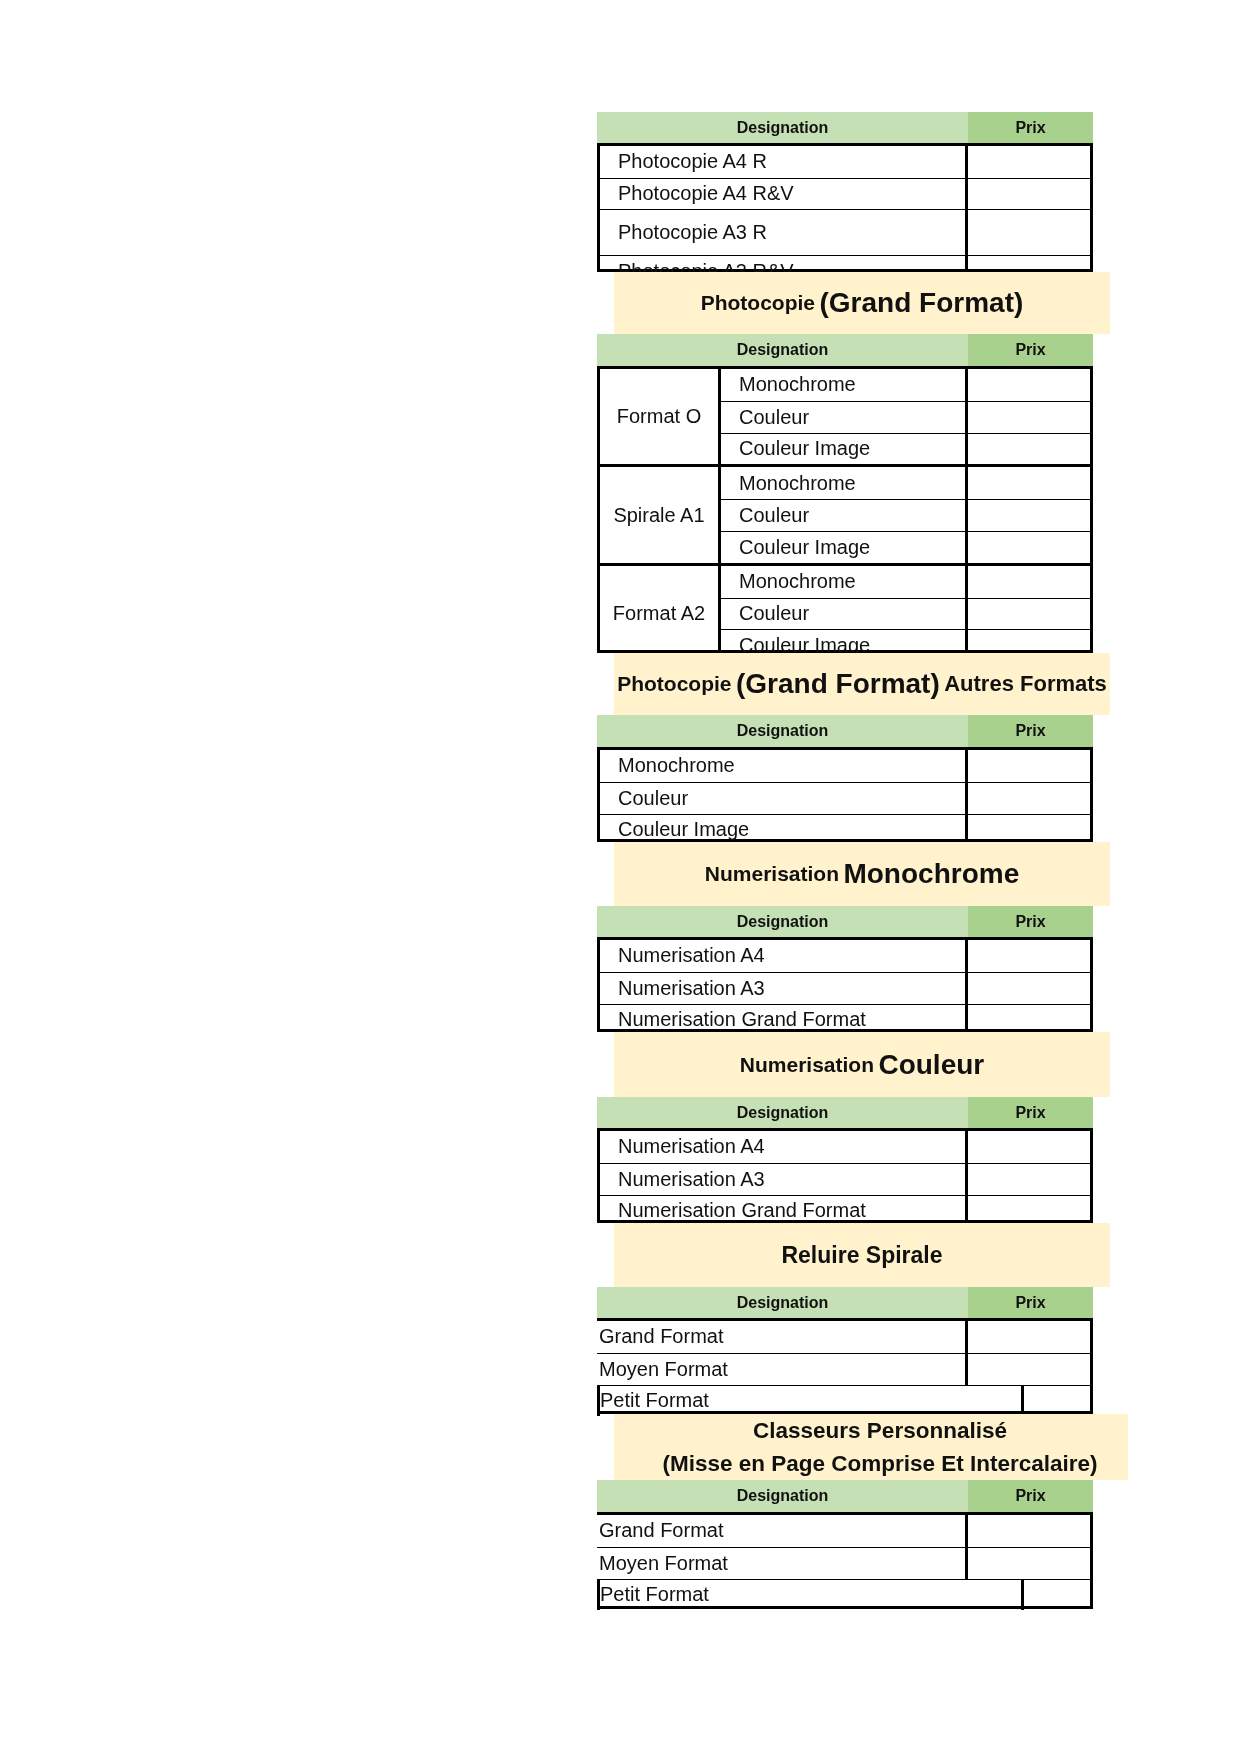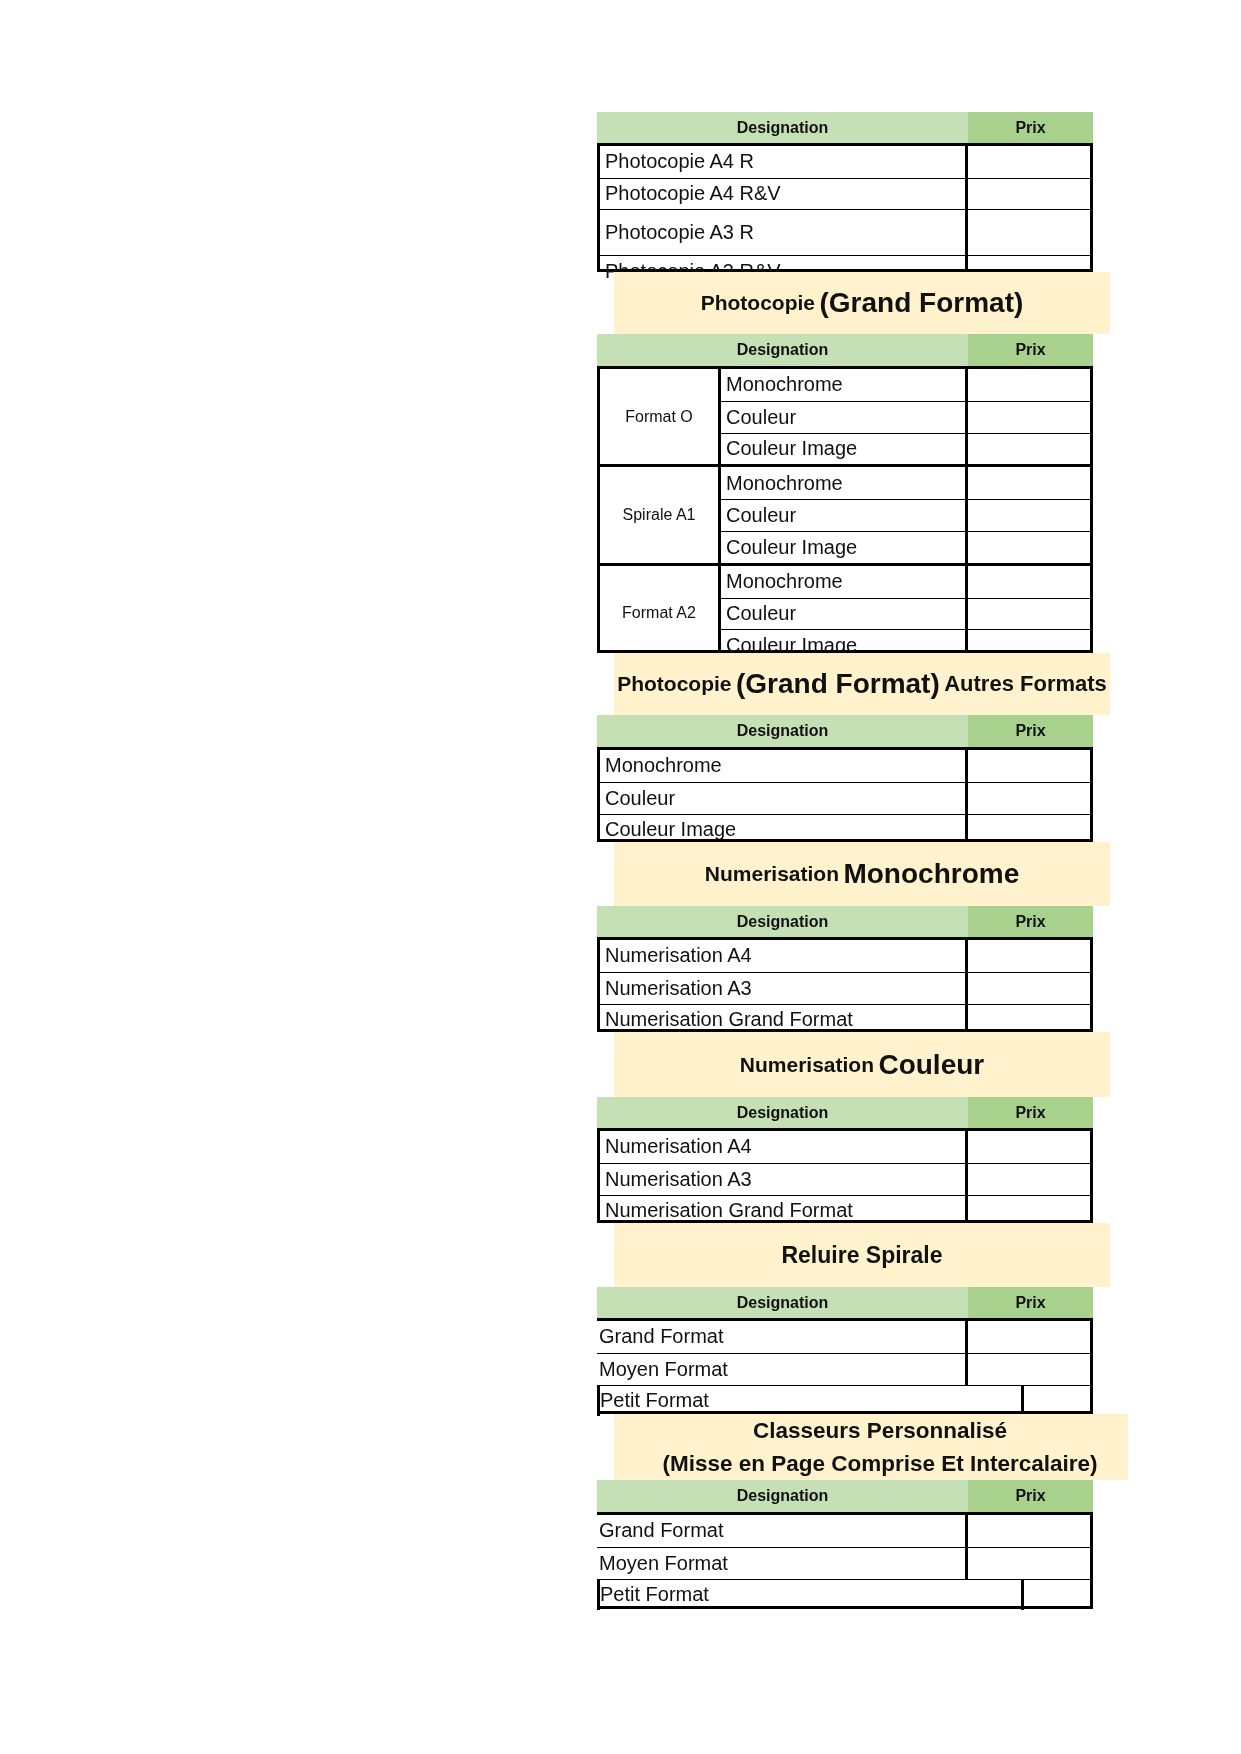--- a/index.html
+++ b/index.html
@@ -15,26 +15,26 @@
   }
   .band .sm { font-size: 21px; }
   .band .lg { font-size: 28px; }
   .band.two-line { flex-direction: column; line-height: 33px; font-size: 22.5px; padding-left: 18px; }
   .hdr { position: absolute; left: 0; width: 496px; height: 32px; display: flex; font-weight: bold; font-size: 16px; }
   .hdr .hd { background: #C5E0B4; width: 371px; display: flex; align-items: center; justify-content: center; }
   .hdr .hp { background: #A9D18E; width: 125px; display: flex; align-items: center; justify-content: center; }
   .tbl { position: absolute; left: 0; width: 496px; box-sizing: border-box; border: 3px solid #000; border-top-width: 3px; }
   .row { display: flex; height: 31.8px; box-sizing: border-box; border-top: 1.5px solid #000; font-size: 20px; }
   .row:first-child { border-top: none; }
-  .row .d { width: 368px; box-sizing: border-box; border-right: 3px solid #000; padding-left: 5px; display: flex; align-items: center; white-space: nowrap; overflow: hidden; }
+  .row .d { width: 368px; box-sizing: border-box; border-right: 3px solid #000; padding-left: 18px; display: flex; align-items: center; white-space: nowrap; overflow: hidden; }
   .row .p { flex: 1; }
   
   .grp { display: flex; border-top: 3px solid #000; }
   .grp:first-child { border-top: none; }
-  .grp .gl { width: 121px; box-sizing: border-box; border-right: 3px solid #000; display: flex; align-items: center; justify-content: center; font-size: 16px; }
+  .grp .gl { width: 121px; box-sizing: border-box; border-right: 3px solid #000; display: flex; align-items: center; justify-content: center; font-size: 20px; }
   .grp .gr { flex: 1; }
   .grp .row .d { width: 247px; }
   
   .tbl.openleft { border-left: none; }
   .tbl.openleft .row.closed { border-left: 3px solid #000; margin-left: 0; }
   .tbl.openleft .row .d { padding-left: 2px; width: 371px; }
   .tbl.openleft .row.closed .d { width: 424px; padding-left: 0px; }
 </style>
 </head>
 <body>

